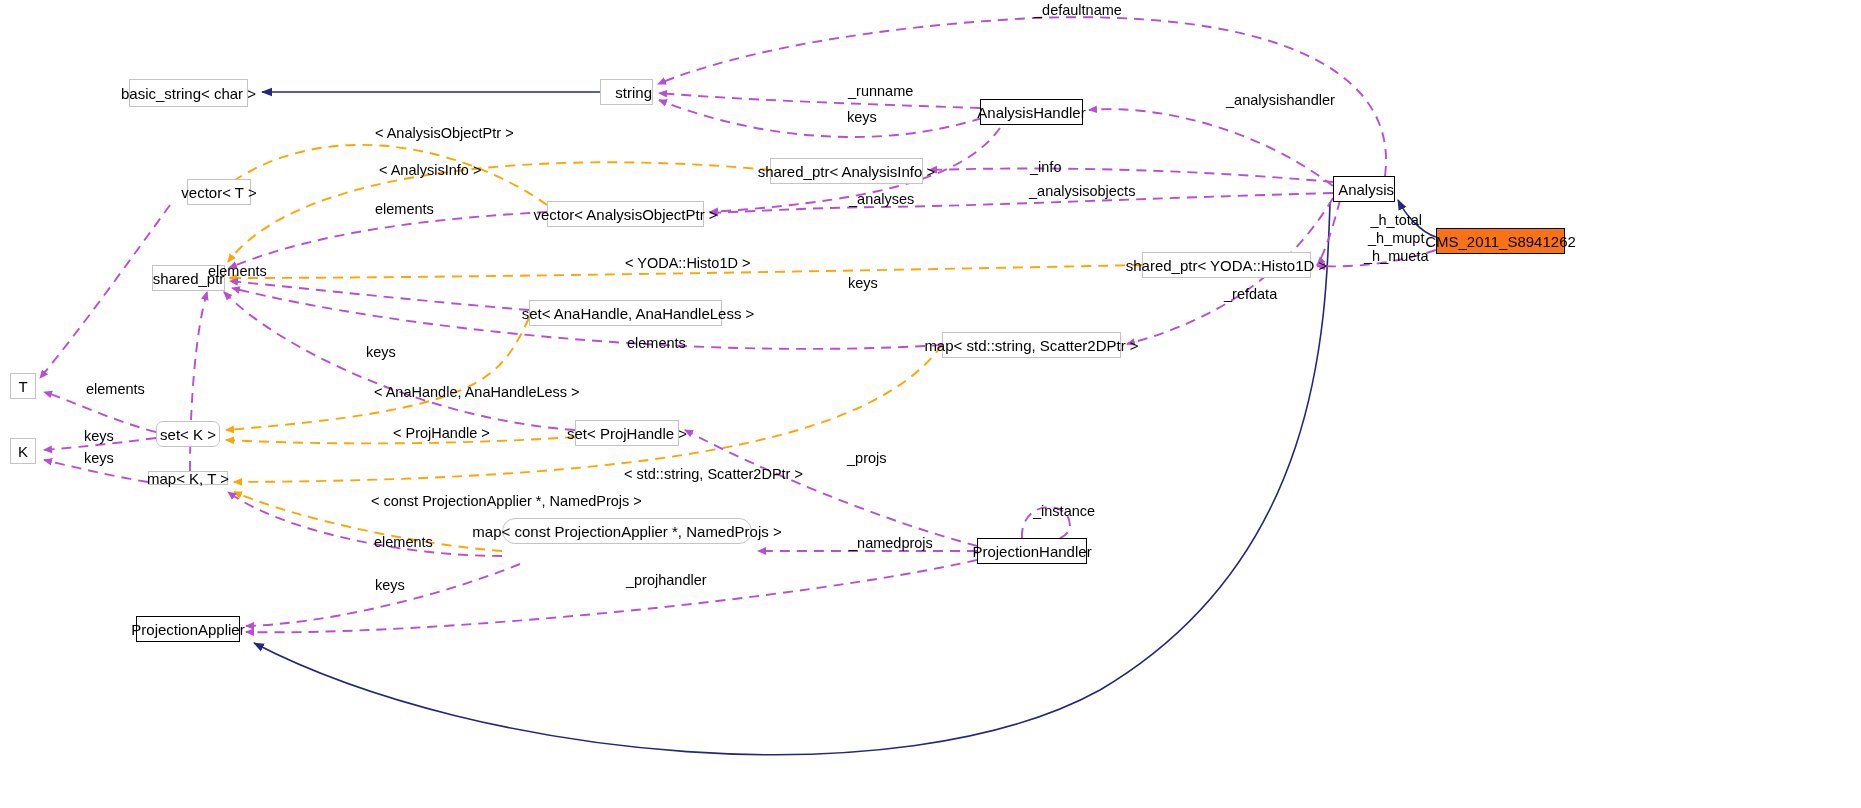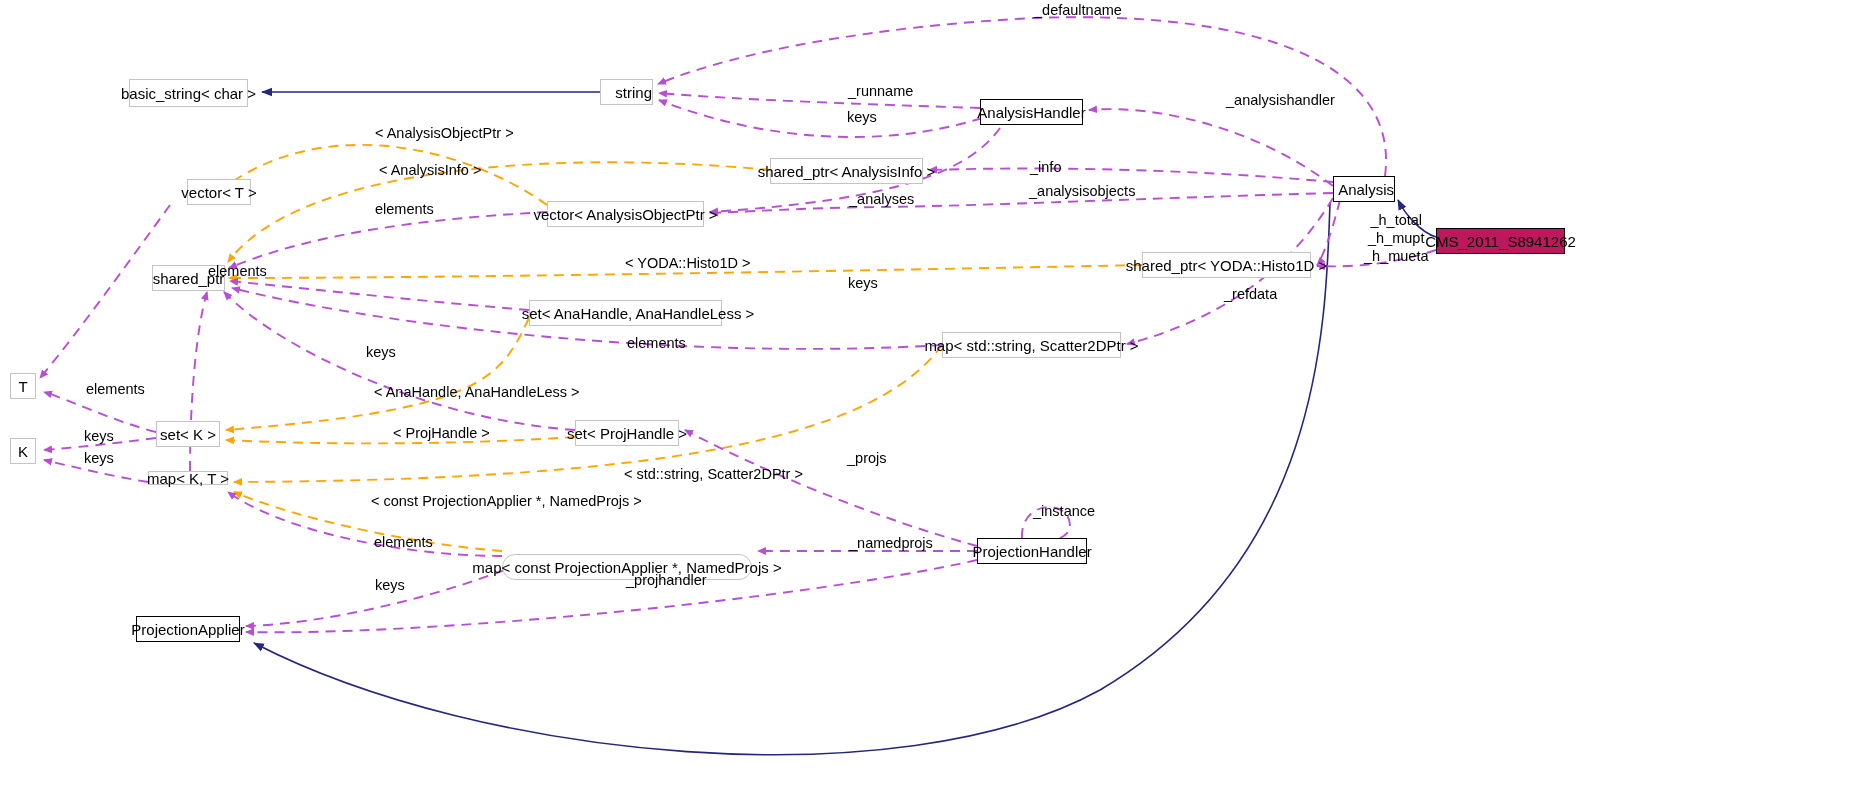--- a/index.html
+++ b/index.html
@@ -36,21 +36,21 @@
     line-height: 1;
   }
   .node.tmpl {
     border: 1px solid #c4c4c4;
   }
   .node.cls {
     border: 1px solid #000000;
   }
   .node.focus {
     border: 1px solid #000000;
-    background: #be185d;
+    background: #f97316;
   }
   .edge-label {
     position: absolute;
     font-size: 14.5px;
     color: #000000;
     white-space: nowrap;
     background: transparent;
     line-height: 1.05;
     text-align: center;
   }
@@ -166,37 +166,37 @@
   </div>
 
   <div class="node tmpl" style="left:942px; top:332px; width:179px; height:26px;">
     <span>map&lt; std::string, Scatter2DPtr &gt;</span>
   </div>
 
   <div class="node tmpl" style="left:10px; top:373px; width:26px; height:26px;">
     <span>T</span>
   </div>
 
-  <div class="node tmpl" style="left:156px; top:421px; width:64px; height:26px;">
+  <div class="node tmpl" style="left:156px; top:421px; width:64px; height:26px;border-radius:7px;">
     <span>set&lt; K &gt;</span>
   </div>
 
   <div class="node tmpl" style="left:575px; top:420px; width:104px; height:26px;">
     <span>set&lt; ProjHandle &gt;</span>
   </div>
 
   <div class="node tmpl" style="left:10px; top:438px; width:26px; height:26px;">
     <span>K</span>
   </div>
 
   <div class="node tmpl" style="left:148px; top:471px; width:80px; height:14px;">
     <span>map&lt; K, T &gt;</span>
   </div>
 
-  <div class="node tmpl" style="left:502px; top:554px; width:250px; height:26px;border-radius:13px;">
+  <div class="node tmpl" style="left:502px; top:518px; width:250px; height:26px;border-radius:13px;">
     <span>map&lt; const ProjectionApplier *, NamedProjs &gt;</span>
   </div>
 
   <div class="node cls" style="left:977px; top:538px; width:110px; height:26px;">
     <span>ProjectionHandler</span>
   </div>
 
   <div class="node cls" style="left:136px; top:616px; width:104px; height:26px;">
     <span>ProjectionApplier</span>
   </div>

